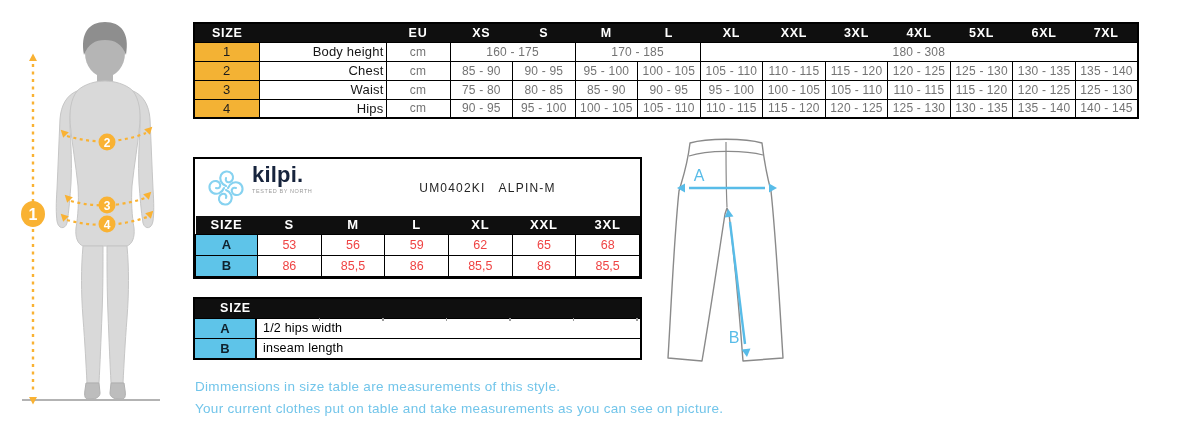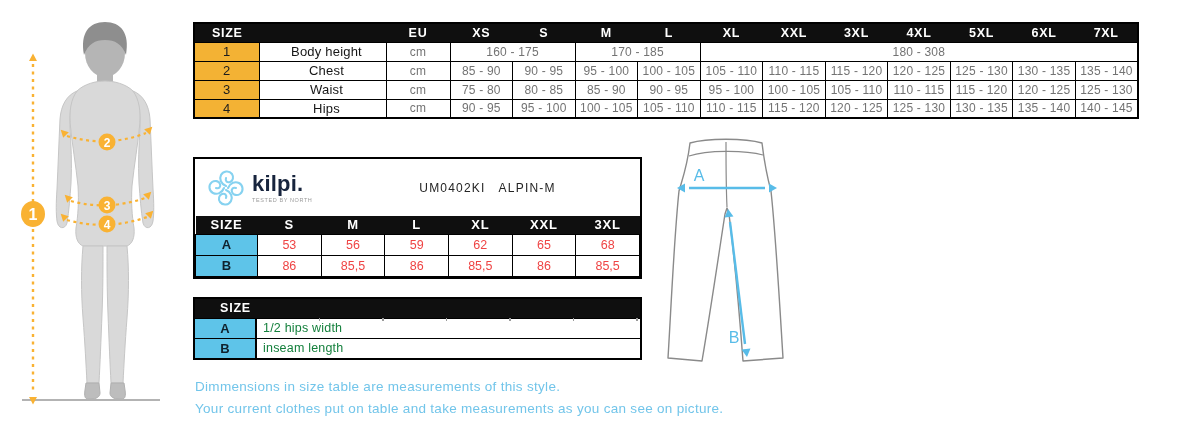--- a/index.html
+++ b/index.html
@@ -11,28 +11,28 @@
 
   
   .size-table { position: absolute; left: 193px; top: 22px; width: 946px;
     border-collapse: collapse; table-layout: fixed; border: 2px solid #000; }
   .size-table th { background: #0f0f0f; color: #fff; font-size: 12.5px; font-weight: 600;
     letter-spacing: .7px; height: 19px; padding: 0; text-align: center; border: 0; }
   .size-table th.size-h { text-align: left; padding-left: 17px; }
   .size-table td { border: 1px solid #000; height: 19px; padding: 0 2px; text-align: center;
     font-size: 12px; color: #737373; letter-spacing: .2px; white-space: nowrap; overflow: hidden; }
   .size-table td.num { background: #f3b234; color: #1d1d1d; font-size: 13px; font-weight: 500; }
-  .size-table td.lbl { text-align: center; padding-left: 10px; color: #161616; font-size: 13px;
+  .size-table td.lbl { text-align: right; padding-left: 10px; color: #161616; font-size: 13px;
     font-weight: 500; letter-spacing: .2px; }
 
   
   .product-box { position: absolute; left: 193px; top: 157px; width: 449px;
     border: 2px solid #000; background: #fff; }
   .product-head { height: 57px; position: relative; display: flex; align-items: center; }
-  .brand { display: flex; align-items: center; gap: 5px; margin-left: 10px; }
+  .brand { display: flex; gap: 5px; margin-left: 10px; }
   .brand-text { display: flex; flex-direction: column; }
   .brand-name { font-size: 22px; font-weight: 700; color: #17243d; line-height: 1;
     letter-spacing: .2px; }
   .brand-tag { font-size: 5.5px; color: #9b9b9b; letter-spacing: .6px; margin-top: 2px;
     text-transform: uppercase; }
   .product-title { position: absolute; left: 150px; right: 10px; text-align: center;
     font-size: 12px; color: #242424; font-weight: 500; letter-spacing: 1.2px; }
   .product-title .pname { margin-left: 13px; }
   .product-table { width: 100%; border-collapse: collapse; table-layout: fixed; }
   .product-table th { background: #0f0f0f; color: #fff; font-size: 13px; font-weight: 600;
@@ -45,21 +45,21 @@
   .legend-box { position: absolute; left: 193px; top: 297px; width: 449px;
     border: 2px solid #000; background: #fff; }
   .legend-head { background: #0f0f0f; color: #fff; height: 19px; line-height: 19px;
     padding-left: 25px; font-size: 12.5px; font-weight: 600; letter-spacing: .8px; }
   .legend-ticks { position: absolute; left: 62px; right: 0; top: 19px; height: 3px;
     background: repeating-linear-gradient(90deg, transparent 0 62px, #9a9a9a 62px 63.5px); }
   .legend-row { display: flex; height: 20px; border-top: 1.5px solid #000; }
   .legend-label { width: 62px; background: #5ec4e9; border-right: 2px solid #000;
     text-align: center; line-height: 19px; font-size: 13px; font-weight: 600; color: #10222e; }
   .legend-desc { flex: 1; line-height: 19px; padding-left: 6px; font-size: 12.5px;
-    color: #15803d; letter-spacing: .2px; }
+    color: #000000; letter-spacing: .2px; }
 
   
   .pants-svg { position: absolute; left: 645px; top: 130px; }
 
   
   .notes { position: absolute; left: 195px; top: 376px; font-size: 13.5px;
     color: #72c5ea; line-height: 21.5px; letter-spacing: .3px; }
 </style>
 </head>
 <body>

